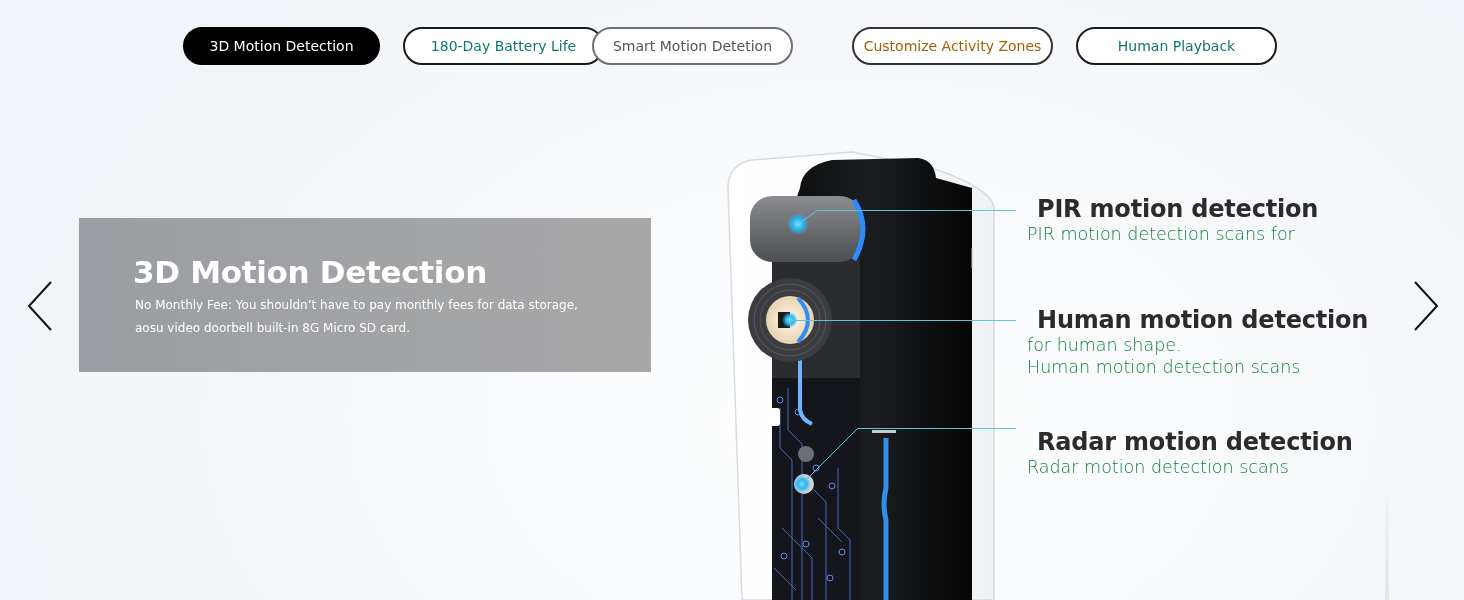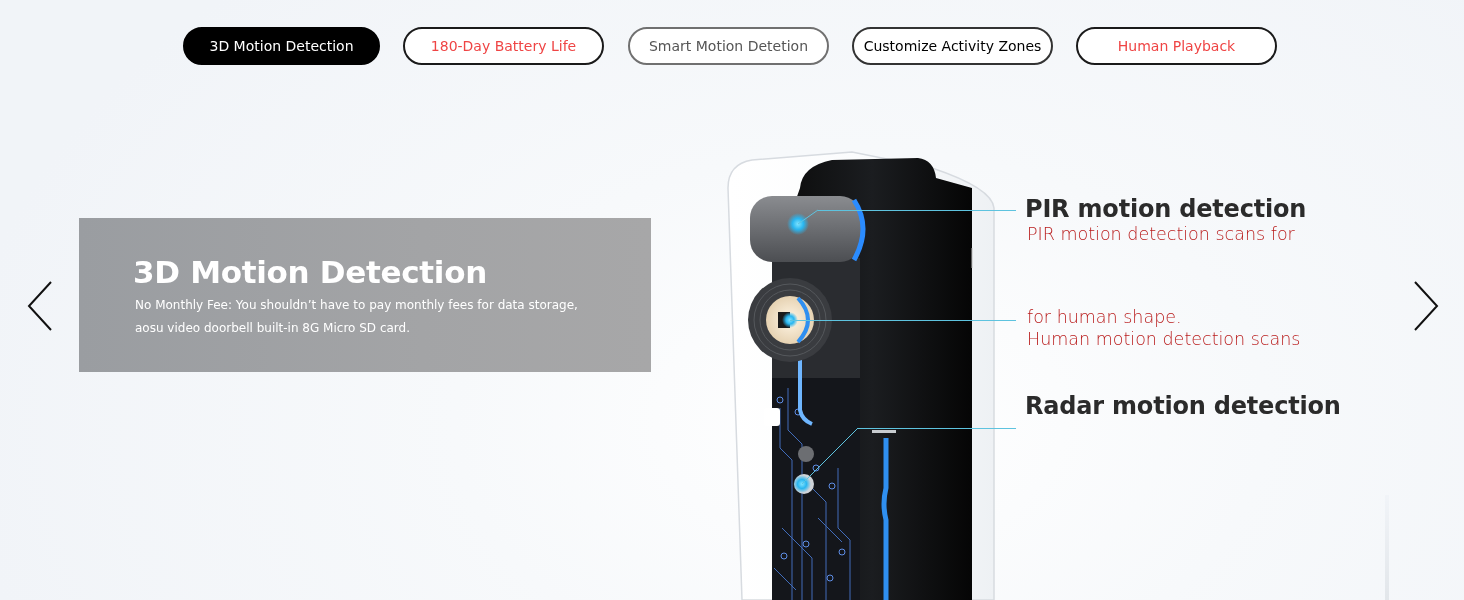--- a/index.html
+++ b/index.html
@@ -6,57 +6,57 @@
   body {
     width:1464px; height:600px; overflow:hidden; position:relative;
     background: radial-gradient(ellipse 900px 600px at 860px 420px, #ffffff 0%, #f7f9fb 45%, #f1f4f8 100%);
     font-family:"DejaVu Sans", "Liberation Sans", sans-serif;
   }
   .tabs { position:absolute; top:27px; left:0; width:100%; height:40px; }
   .tab {
     position:absolute; top:0; height:38px; box-sizing:border-box;
     border:2px solid #1a1a1a; border-radius:20px; background:#fff;
     display:flex; align-items:center; justify-content:center;
-    font-size:14px; color:#ef4444; cursor:pointer; white-space:nowrap;
+    font-size:14px; color:#0f766e; cursor:pointer; white-space:nowrap;
   }
   .tab.active { background:#000; color:#fff; border-color:#000; }
   .tab.muted { border-color:#707070; color:#555; }
-  .tab.muted2 { border-color:#333; color:#000000; }
+  .tab.muted2 { border-color:#333; color:#a16207; }
 
   .arrow { position:absolute; width:40px; height:60px; cursor:pointer; }
   .arrow svg { width:100%; height:100%; }
 
   .caption-box {
     position:absolute; left:79px; top:218px; width:572px; height:154px;
     background:linear-gradient(90deg, #9a9da1 0%, #a3a4a6 60%, #a7a7a8 100%);
   }
   .caption-title {
     position:absolute; left:54px; top:36px; color:#fff;
     font-size:31px; font-weight:bold; letter-spacing:-0.3px;
   }
   .caption-body {
     position:absolute; left:56px; top:76px; width:470px; color:#fff;
     font-size:12px; line-height:23px;
   }
 
   .device { position:absolute; left:722px; top:148px; width:280px; height:452px; }
 
   .feature { position:absolute; left:1025px; }
-  .feature-title { font-size:24px; font-weight:bold; color:#2b2b2b; letter-spacing:-0.2px; line-height:28px; }
-  .feature-desc { font-size:17.5px; color:#b91c1c; line-height:22px; margin-left:2px; font-weight:300; }
+  .feature-title { font-size:24px; font-weight:bold; color:#2b2b2b; letter-spacing:-0.2px; line-height:28px;margin-left:12px; }
+  .feature-desc { font-size:17.5px; color:#15803d; line-height:22px; margin-left:2px; font-weight:300; }
 
   .leader { position:absolute; height:1px; background:#5ec3df; }
 </style>
 </head>
 <body>
 
 <div class="tabs">
   <div class="tab active" style="left:183px;width:197px;">3D Motion Detection</div>
   <div class="tab" style="left:403px;width:201px;">180-Day Battery Life</div>
-  <div class="tab muted" style="left:628px;width:201px;">Smart Motion Detetion</div>
+  <div class="tab muted" style="left:592px;width:201px;">Smart Motion Detetion</div>
   <div class="tab muted2" style="left:852px;width:201px;">Customize Activity Zones</div>
   <div class="tab" style="left:1076px;width:201px;">Human Playback</div>
 </div>
 
 <div class="arrow" style="left:20px;top:276px;">
   <svg viewBox="0 0 40 60">
     <polyline points="31,6 9,30 31,54" fill="none" stroke="#111" stroke-width="2"></polyline>
   </svg>
 </div>
 <div class="arrow" style="left:1406px;top:276px;">
@@ -156,20 +156,22 @@
 
 <div class="leader" style="left:818px;top:210px;width:198px;"></div>
 <div class="leader" style="left:790px;top:320px;width:226px;"></div>
 <div class="leader" style="left:858px;top:428px;width:158px;"></div>
 
 <div class="feature" style="top:195px;">
   <div class="feature-title">PIR motion detection</div>
   <div class="feature-desc">PIR motion detection scans for</div>
 </div>
 <div class="feature" style="top:306px;">
+  <div class="feature-title">Human motion detection</div>
   <div class="feature-desc">for human shape.</div>
   <div class="feature-desc">Human motion detection scans</div>
 </div>
-<div class="feature" style="top:392px;">
+<div class="feature" style="top:428px;">
   <div class="feature-title">Radar motion detection</div>
+  <div class="feature-desc">Radar motion detection scans</div>
 </div>
 
 <div style="position:absolute;left:1385px;top:495px;width:4px;height:105px;background:linear-gradient(#f1f4f8,#e2e6ea);"></div>
 
 </body></html>

